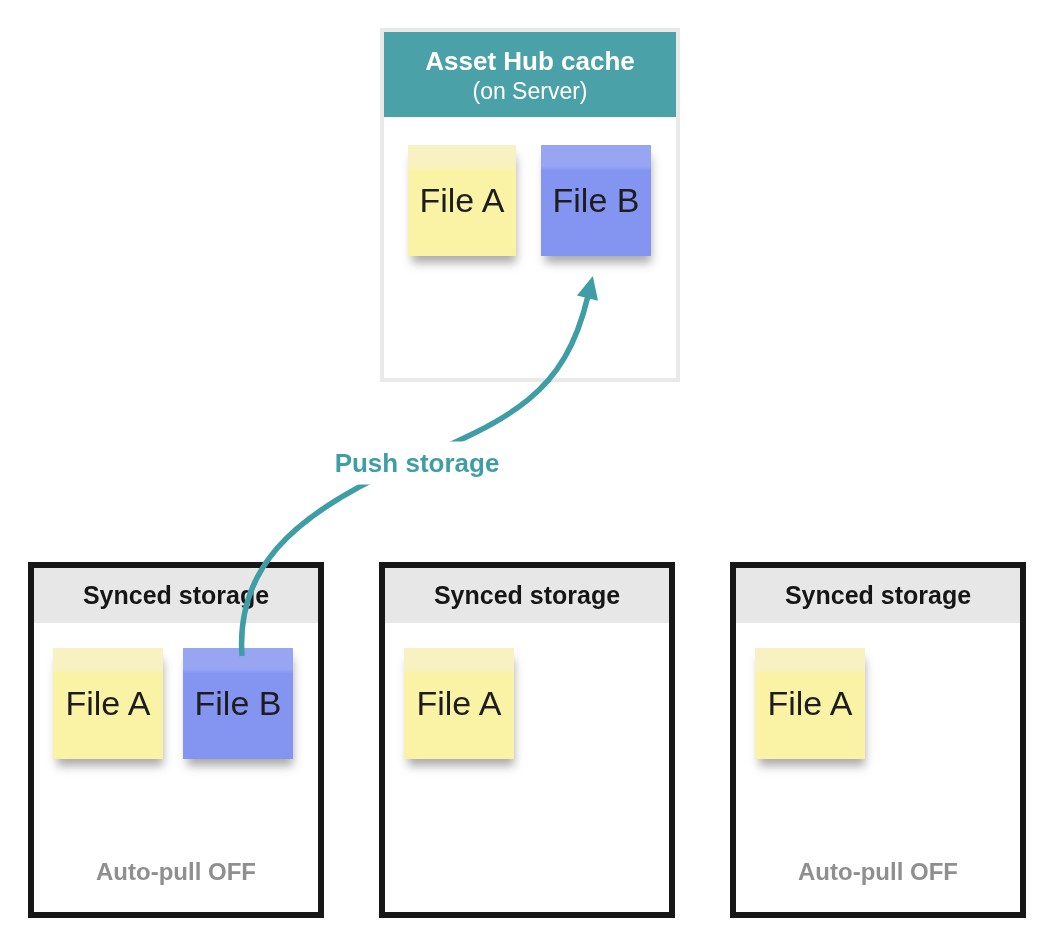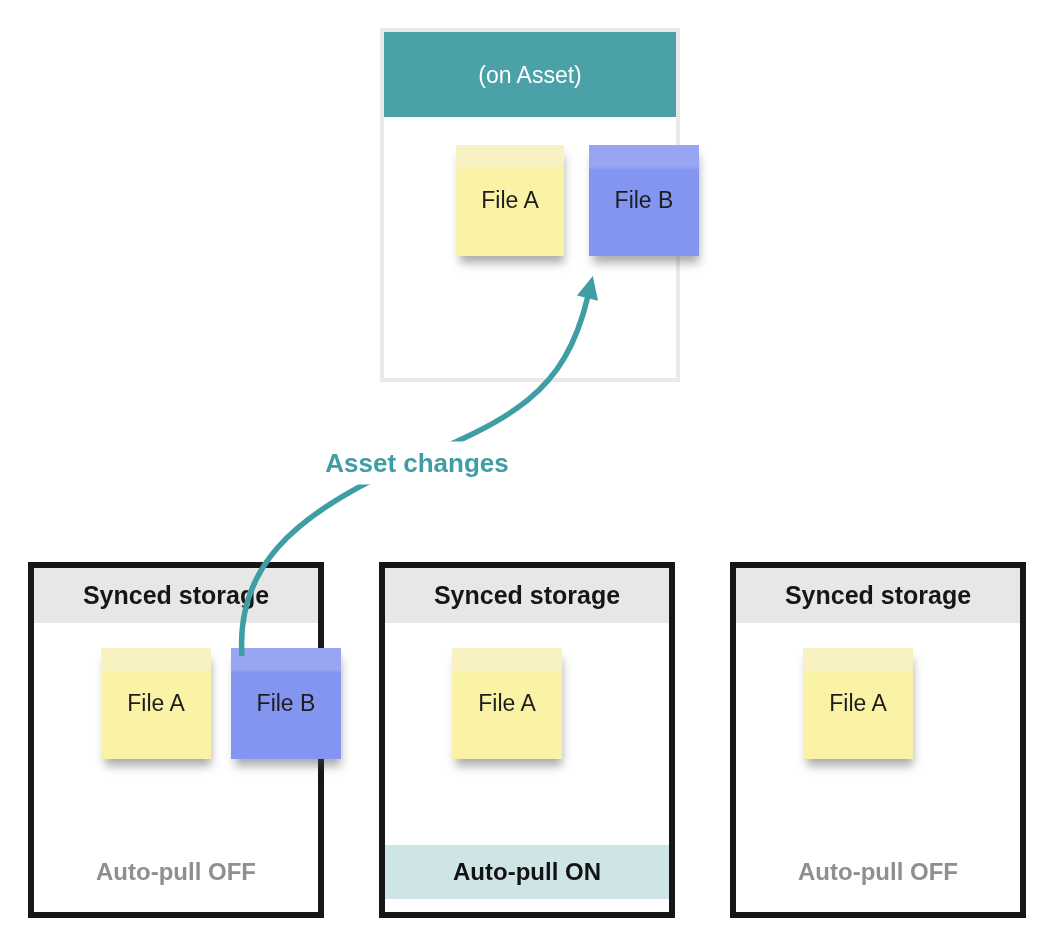--- a/index.html
+++ b/index.html
@@ -19,23 +19,22 @@
     display:flex; flex-direction:column; align-items:center; justify-content:center;
   }
   .server-title { font-weight:bold; font-size:26px; line-height:32px; }
   .server-subtitle { font-size:23px; line-height:28px; }
   .server-body { position:relative; height:261px; }
 
   
   .note {
     position:absolute; width:110px; height:111px;
     display:flex; align-items:center; justify-content:center;
-    font-size:23px; color:var(--text-dark);
+    font-size:34px; color:var(--text-dark);
     box-shadow:2px 9px 9px -2px rgba(70,70,70,0.45);
-    margin-left:48px;
   }
   .note.yellow {
     background:linear-gradient(to bottom,
       var(--note-yellow-light) 0%, var(--note-yellow-light) 19%,
       var(--note-yellow) 23%, var(--note-yellow) 100%);
   }
   .note.blue {
     background:linear-gradient(to bottom,
       var(--note-blue-light) 0%, var(--note-blue-light) 19%,
       var(--note-blue) 23%, var(--note-blue) 100%);
@@ -83,41 +82,42 @@
     color:var(--teal-arrow); font-weight:bold; font-size:26px;
   }
 </style>
 </head>
 <body>
 
 <div class="canvas">
 
   <section class="server-box">
     <header class="server-header">
-      <div class="server-subtitle">(on Asset)</div>
+      <div class="server-title">Asset Hub cache</div>
+      <div class="server-subtitle">(on Server)</div>
     </header>
     <div class="server-body">
       <div class="note yellow pos-a">
         <span>File A</span>
       </div>
       <div class="note blue pos-b">
         <span>File B</span>
       </div>
     </div>
   </section>
 
   <svg class="arrow-svg" viewBox="0 0 1056 946" xmlns="http://www.w3.org/2000/svg">
     <defs>
       <marker id="ah" markerUnits="userSpaceOnUse" markerWidth="26" markerHeight="26" viewBox="0 0 24 24" refX="4" refY="12" orient="auto">
         <path class="arrow-head" d="M2,2 L23,12 L2,22 Z"></path>
       </marker>
     </defs>
     <path class="arrow-path" d="M 242 656 C 236 570 290 516 402 466 C 512 418 564 396 588 296" marker-end="url(#ah)"></path>
   </svg>
-  <div class="push-label">Asset changes</div>
+  <div class="push-label">Push storage</div>
 
   <section class="client-box client-1">
     <header class="client-header">Synced storage</header>
     <div class="client-body">
       <div class="note yellow pos-a">
         <span>File A</span>
       </div>
       <div class="note blue pos-b">
         <span>File B</span>
       </div>
@@ -125,21 +125,20 @@
     <footer class="client-footer footer-off">Auto-pull OFF</footer>
   </section>
 
   <section class="client-box client-2">
     <header class="client-header">Synced storage</header>
     <div class="client-body">
       <div class="note yellow pos-a">
         <span>File A</span>
       </div>
     </div>
-    <footer class="client-footer footer-on">Auto-pull ON</footer>
   </section>
 
   <section class="client-box client-3">
     <header class="client-header">Synced storage</header>
     <div class="client-body">
       <div class="note yellow pos-a">
         <span>File A</span>
       </div>
     </div>
     <footer class="client-footer footer-off">Auto-pull OFF</footer>

